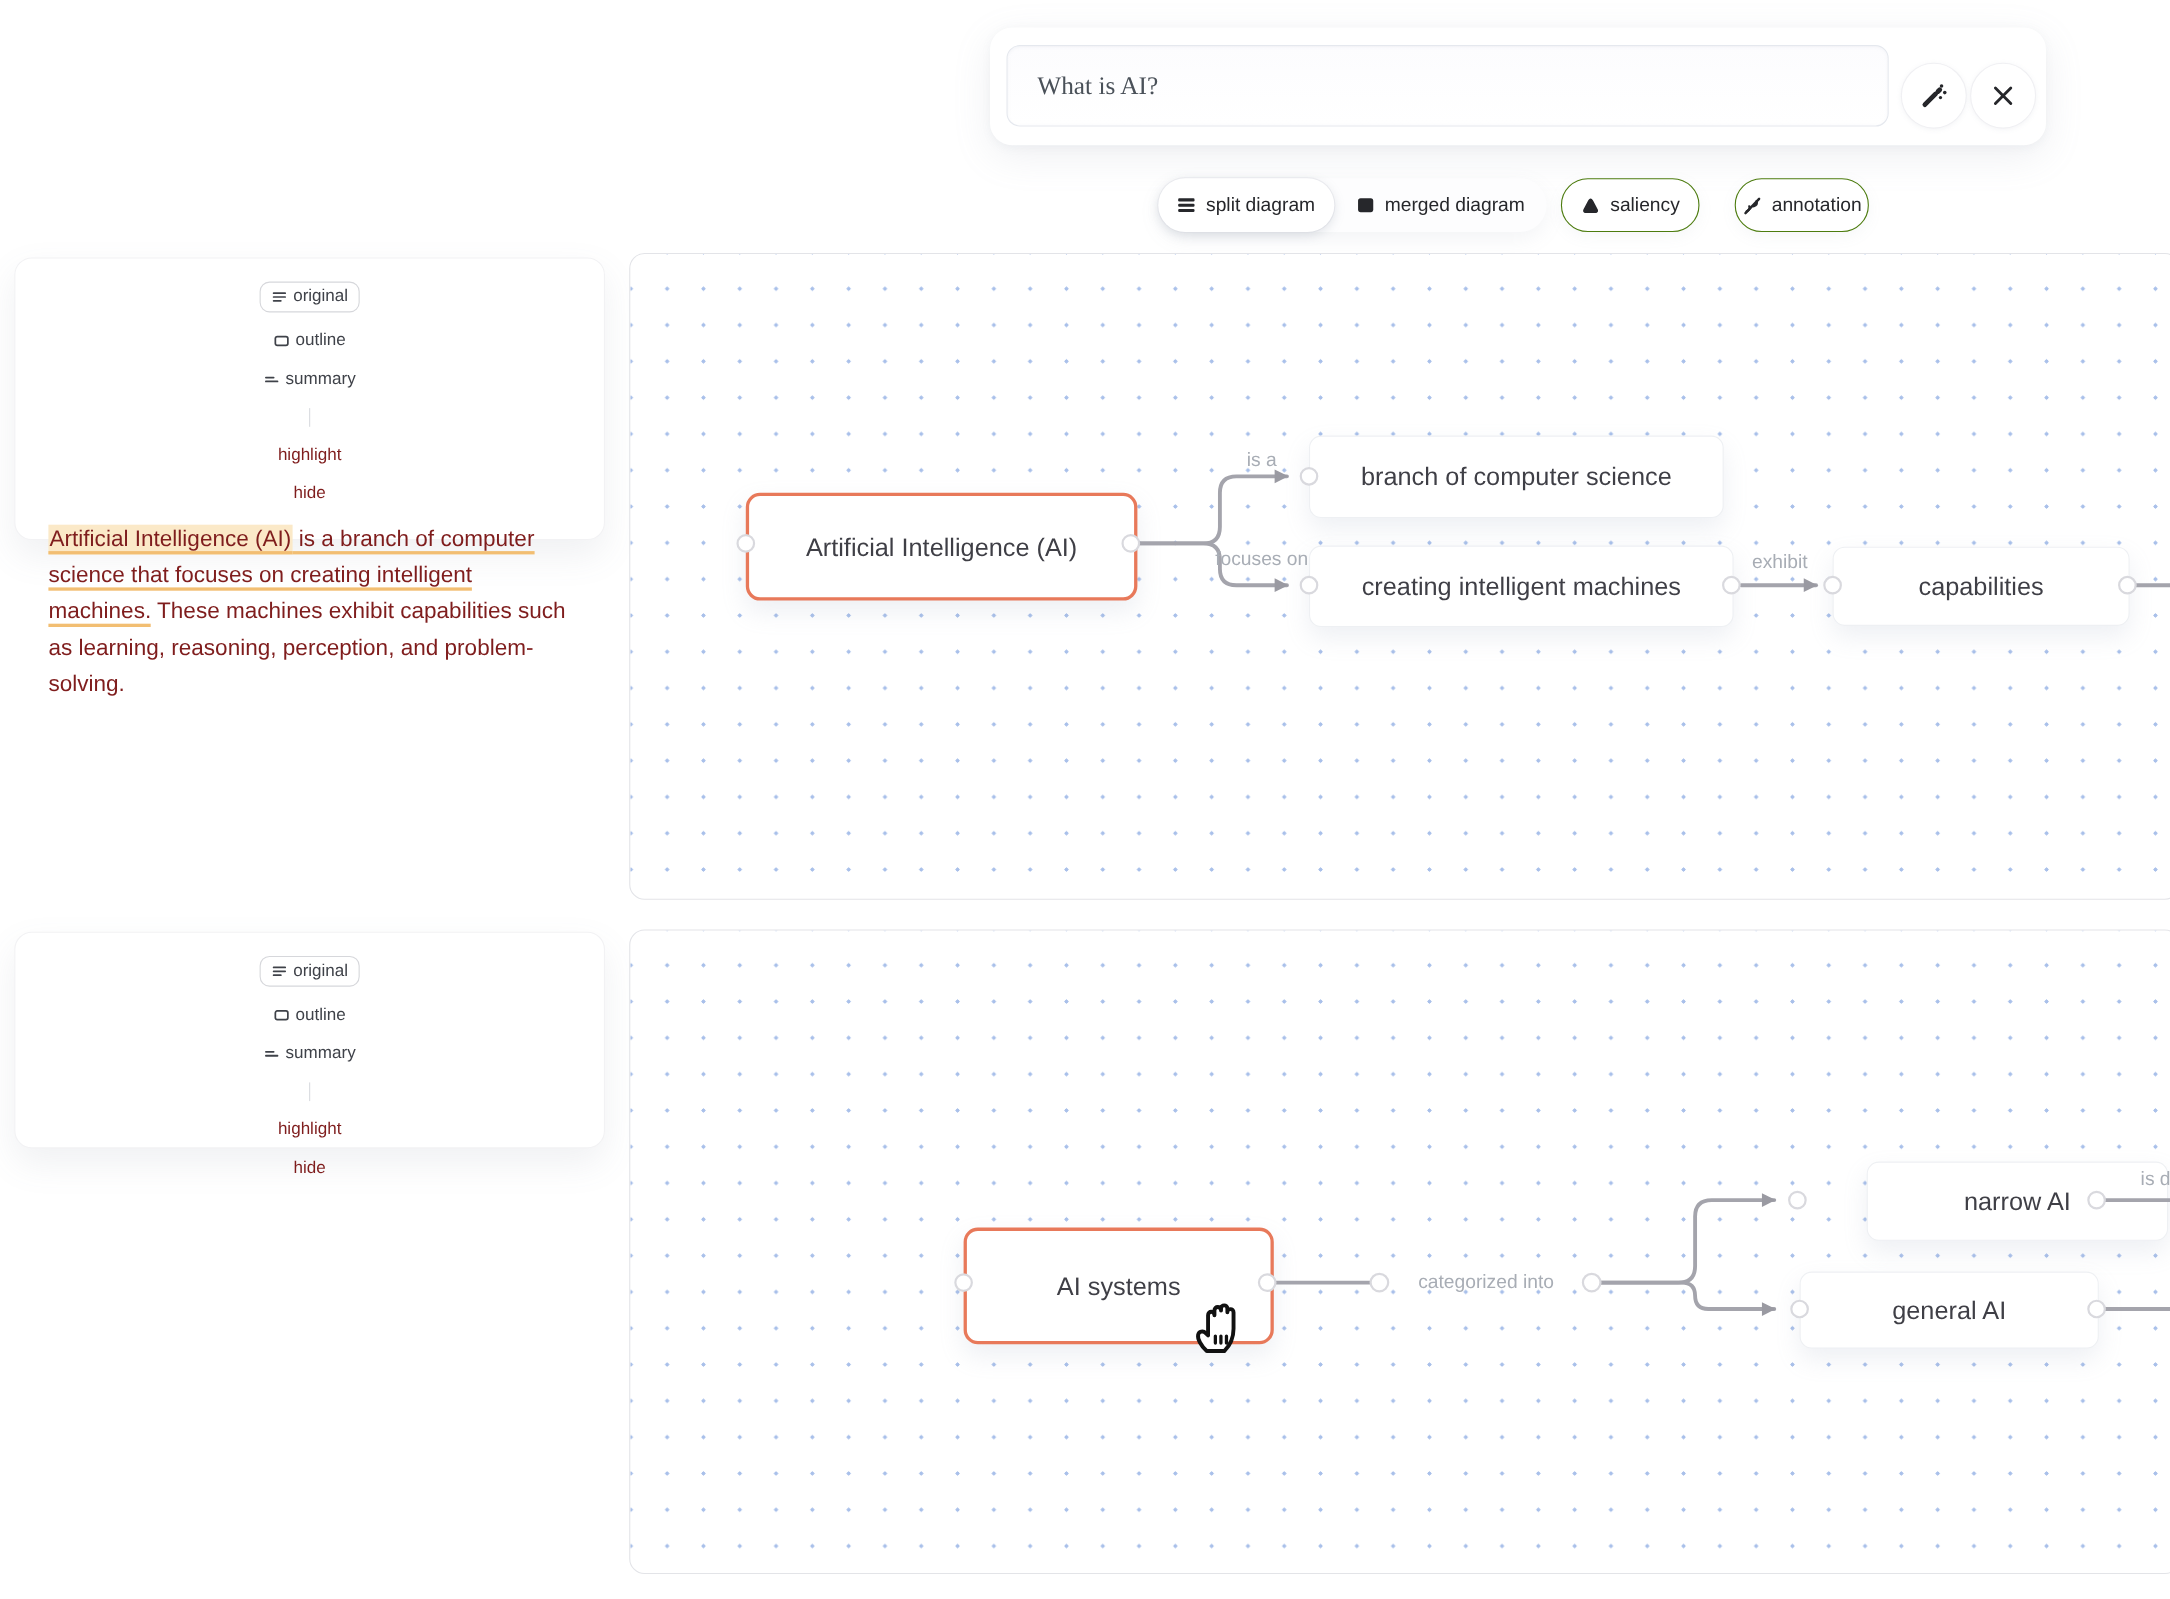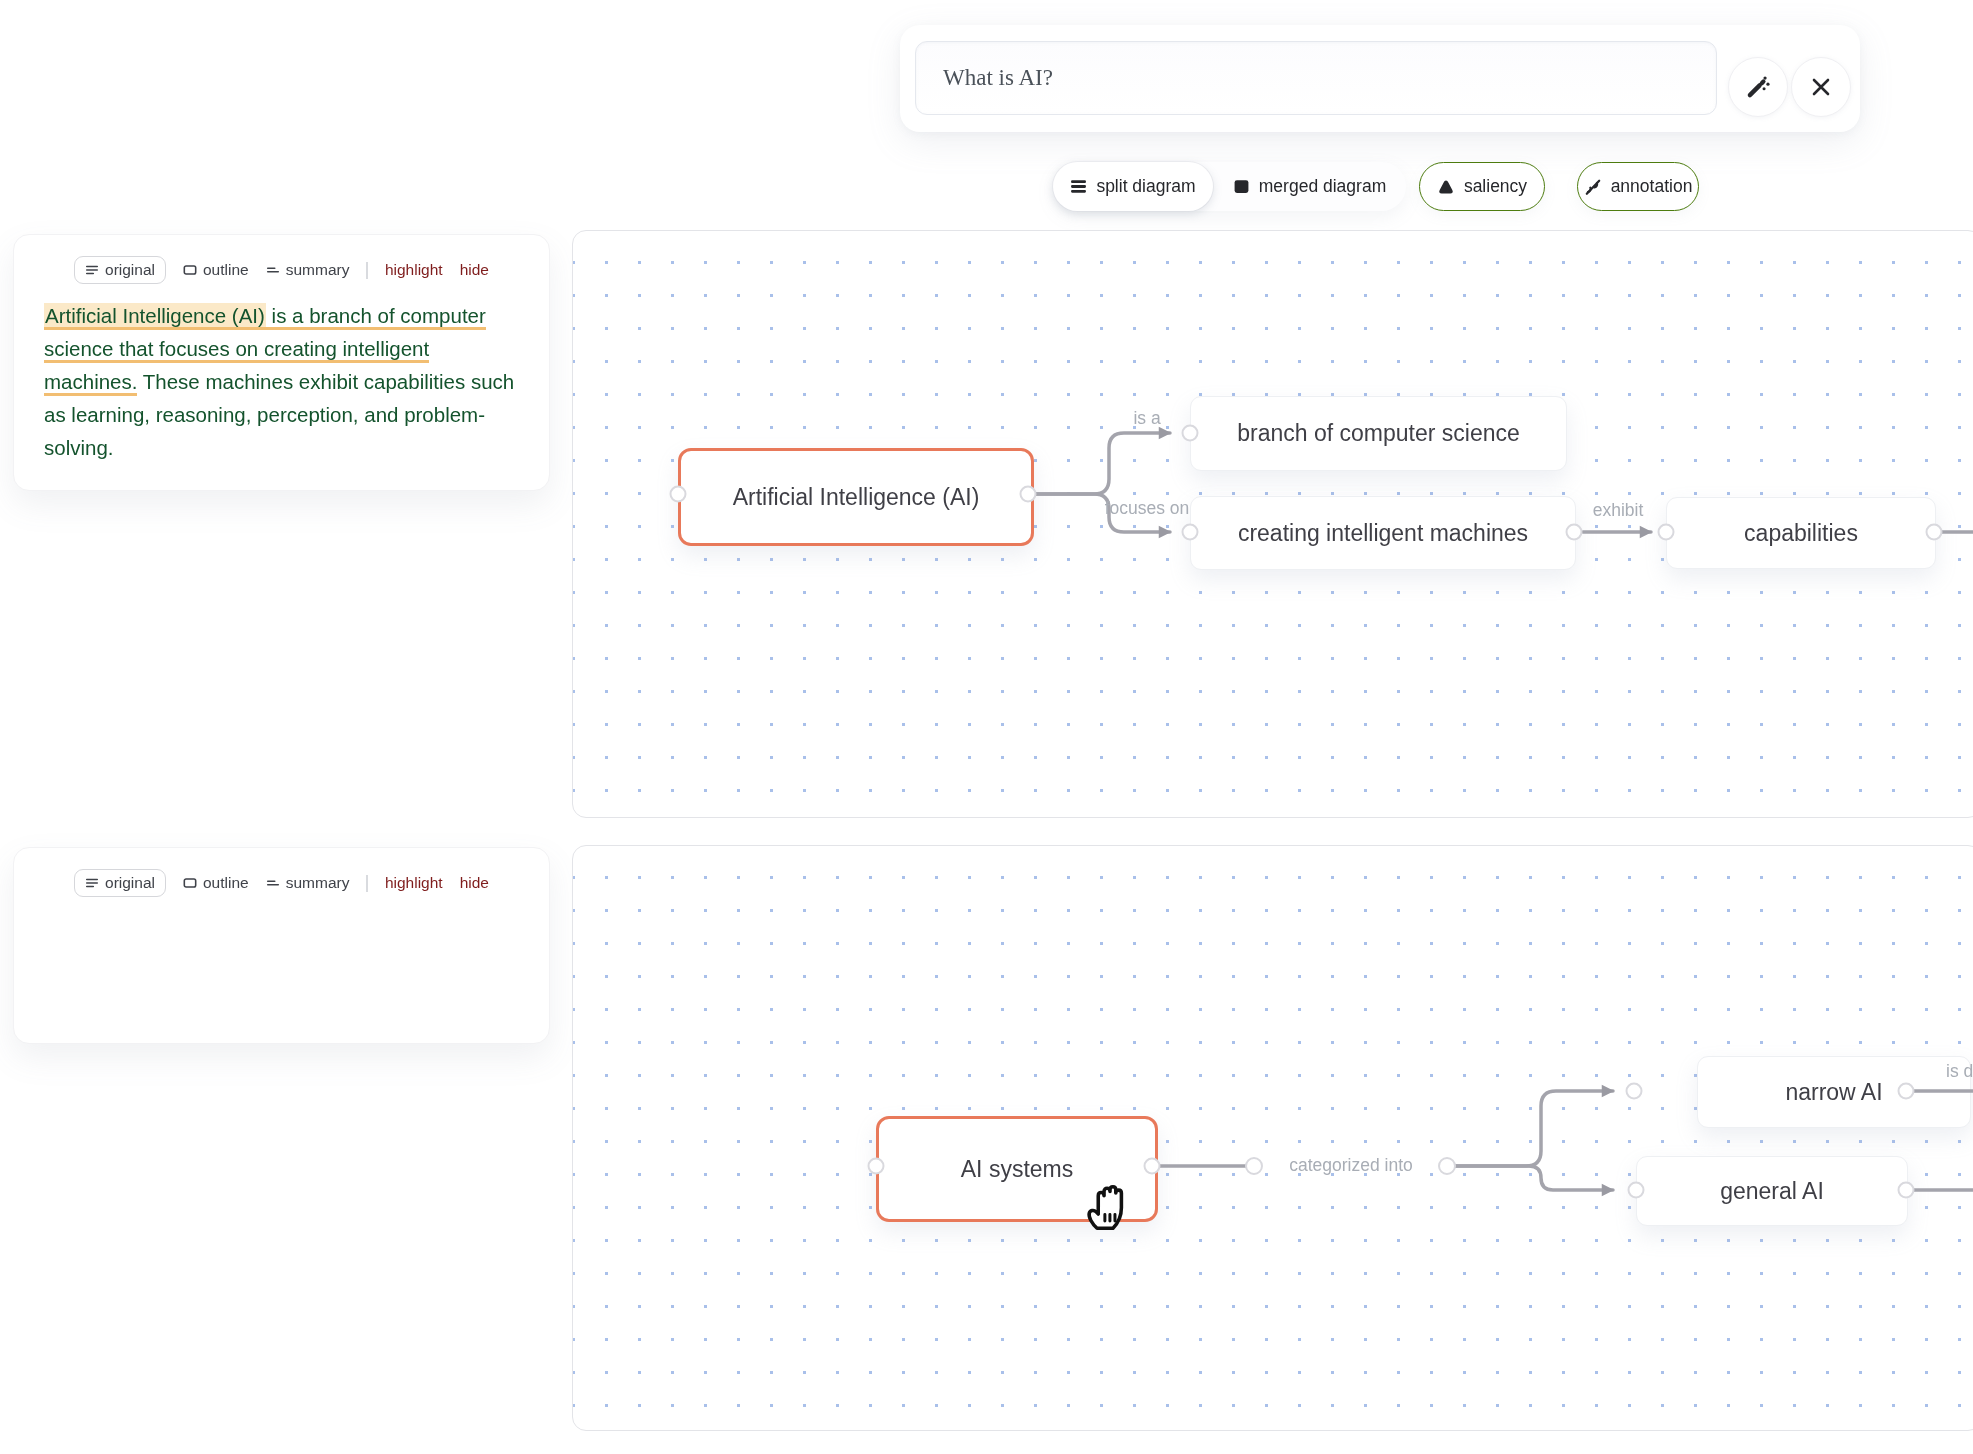--- a/index.html
+++ b/index.html
@@ -51,30 +51,30 @@
   
   .panel{
     position:absolute;left:13px;width:537px;background:#fff;border-radius:16px;
     border:1px solid #f2f2f4;box-sizing:border-box;
     box-shadow:0 14px 32px rgba(110,120,140,0.10);
   }
   .panel.p1{top:234px;height:257px;}
   .panel.p2{top:847px;height:197px;}
   .tab-row{
     display:flex;align-items:center;justify-content:center;gap:17px;
-    padding-top:21px;font-size:15.5px;color:#3f4249;
+    padding-top:21px;font-size:15.5px;color:#3f4249;flex-direction:column;
   }
   .tab{display:flex;align-items:center;gap:6px;cursor:pointer;white-space:nowrap;}
   .tab-pill{
     border:1.5px solid #d6d7db;border-radius:9px;padding:4px 10px;
   }
   .tab.muted{color:#7f1d1d;justify-content:flex-end;}
   .tab-divider{width:1.5px;height:17px;background:#d9dbdf;}
   .panel-text{
-    margin:15px 30px 0 30px;font-size:20.5px;line-height:33px;color:#14532d;
+    margin:15px 30px 0 30px;font-size:20.5px;line-height:33px;color:#7f1d1d;
   }
   .panel-text .hl{
     background:#FBE9C8;border-bottom:3px solid #F2BE72;padding:1px 1px 0 1px;
   }
   .panel-text .ul{border-bottom:3px solid #F2BE72;padding-bottom:0;}
   
   .canvas{
     position:absolute;left:572px;width:1410px;background:#fff;
     border:1px solid #e3e4e8;border-radius:14px;box-sizing:border-box;overflow:hidden;
     background-image:radial-gradient(circle,#a9c0ea 1.7px,transparent 2px);

